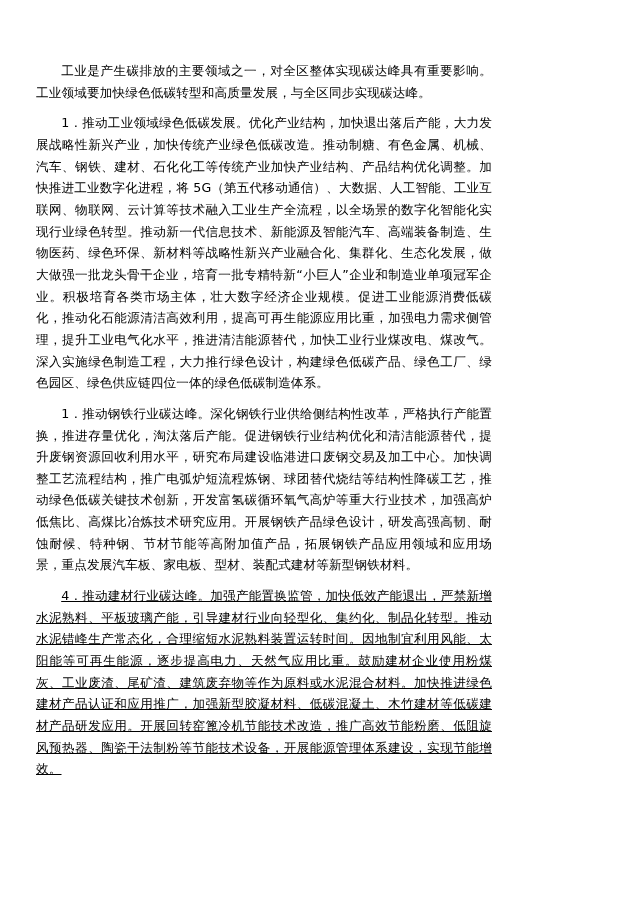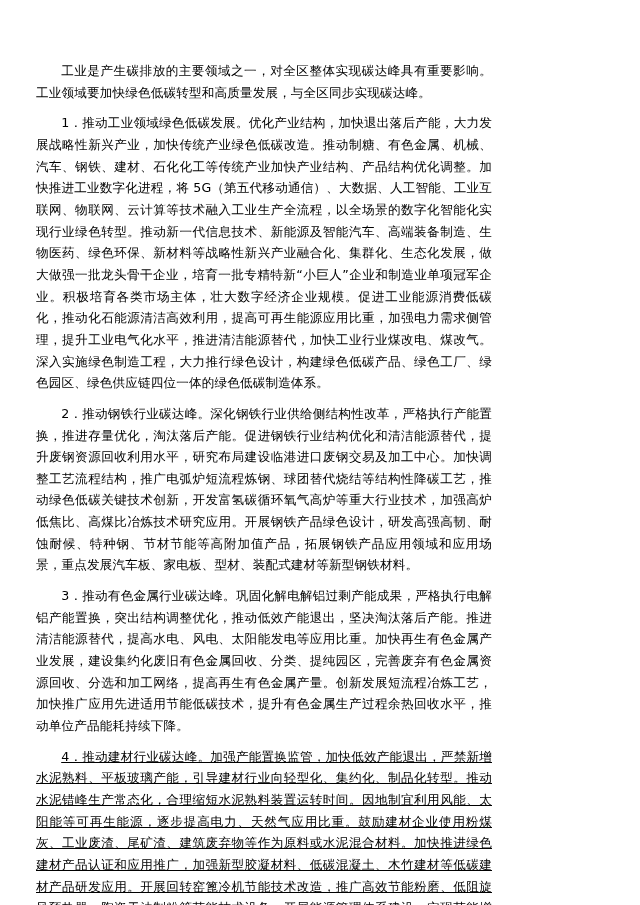--- a/index.html
+++ b/index.html
@@ -41,17 +41,16 @@
     text-decoration: underline;
   }
 </style>
 </head>
 <body>
 
 <div class="page">
   <div class="doc-body">
     <p class="para">工业是产生碳排放的主要领域之一，对全区整体实现碳达峰具有重要影响。工业领域要加快绿色低碳转型和高质量发展，与全区同步实现碳达峰。</p>
     <p class="para">1．推动工业领域绿色低碳发展。优化产业结构，加快退出落后产能，大力发展战略性新兴产业，加快传统产业绿色低碳改造。推动制糖、有色金属、机械、汽车、钢铁、建材、石化化工等传统产业加快产业结构、产品结构优化调整。加快推进工业数字化进程，将 5G（第五代移动通信）、大数据、人工智能、工业互联网、物联网、云计算等技术融入工业生产全流程，以全场景的数字化智能化实现行业绿色转型。推动新一代信息技术、新能源及智能汽车、高端装备制造、生物医药、绿色环保、新材料等战略性新兴产业融合化、集群化、生态化发展，做大做强一批龙头骨干企业，培育一批专精特新“小巨人”企业和制造业单项冠军企业。积极培育各类市场主体，壮大数字经济企业规模。促进工业能源消费低碳化，推动化石能源清洁高效利用，提高可再生能源应用比重，加强电力需求侧管理，提升工业电气化水平，推进清洁能源替代，加快工业行业煤改电、煤改气。深入实施绿色制造工程，大力推行绿色设计，构建绿色低碳产品、绿色工厂、绿色园区、绿色供应链四位一体的绿色低碳制造体系。</p>
-    <p class="para">2．推动钢铁行业碳达峰。深化钢铁行业供给侧结构性改革，严格执行产能置换，推进存量优化，淘汰落后产能。促进钢铁行业结构优化和清洁能源替代，提升废钢资源回收利用水平，研究布局建设临港进口废钢交易及加工中心。加快调整工艺流程结构，推广电弧炉短流程炼钢、球团替代烧结等结构性降碳工艺，推动绿色低碳关键技术创新，开发富氢碳循环氧气高炉等重大行业技术，加强高炉低焦比、高煤比冶炼技术研究应用。开展钢铁产品绿色设计，研发高强高韧、耐蚀耐候、特种钢、节材节能等高附加值产品，拓展钢铁产品应用领域和应用场景，重点发展汽车板、家电板、型材、装配式建材等新型钢铁材料。</p>
-    <p class="para">3．推动有色金属行业碳达峰。巩固化解电解铝过剩产能成果，严格执行电解铝产能置换，突出结构调整优化，推动低效产能退出，坚决淘汰落后产能。推进清洁能源替代，提高水电、风电、太阳能发电等应用比重。加快再生有色金属产业发展，建设集约化废旧有色金属回收、分类、提纯园区，完善废弃有色金属资源回收、分选和加工网络，提高再生有色金属产量。创新发展短流程冶炼工艺，加快推广应用先进适用节能低碳技术，提升有色金属生产过程余热回收水平，推动单位产品能耗持续下降。</p>
+    <p class="para">1．推动钢铁行业碳达峰。深化钢铁行业供给侧结构性改革，严格执行产能置换，推进存量优化，淘汰落后产能。促进钢铁行业结构优化和清洁能源替代，提升废钢资源回收利用水平，研究布局建设临港进口废钢交易及加工中心。加快调整工艺流程结构，推广电弧炉短流程炼钢、球团替代烧结等结构性降碳工艺，推动绿色低碳关键技术创新，开发富氢碳循环氧气高炉等重大行业技术，加强高炉低焦比、高煤比冶炼技术研究应用。开展钢铁产品绿色设计，研发高强高韧、耐蚀耐候、特种钢、节材节能等高附加值产品，拓展钢铁产品应用领域和应用场景，重点发展汽车板、家电板、型材、装配式建材等新型钢铁材料。</p>
     <p class="para">4．推动建材行业碳达峰。加强产能置换监管，加快低效产能退出，严禁新增水泥熟料、平板玻璃产能，引导建材行业向轻型化、集约化、制品化转型。推动水泥错峰生产常态化，合理缩短水泥熟料装置运转时间。因地制宜利用风能、太阳能等可再生能源，逐步提高电力、天然气应用比重。鼓励建材企业使用粉煤灰、工业废渣、尾矿渣、建筑废弃物等作为原料或水泥混合材料。加快推进绿色建材产品认证和应用推广，加强新型胶凝材料、低碳混凝土、木竹建材等低碳建材产品研发应用。开展回转窑篦冷机节能技术改造，推广高效节能粉磨、低阻旋风预热器、陶瓷干法制粉等节能技术设备，开展能源管理体系建设，实现节能增效。</p>
   </div>
 </div>
 
 </body></html>

